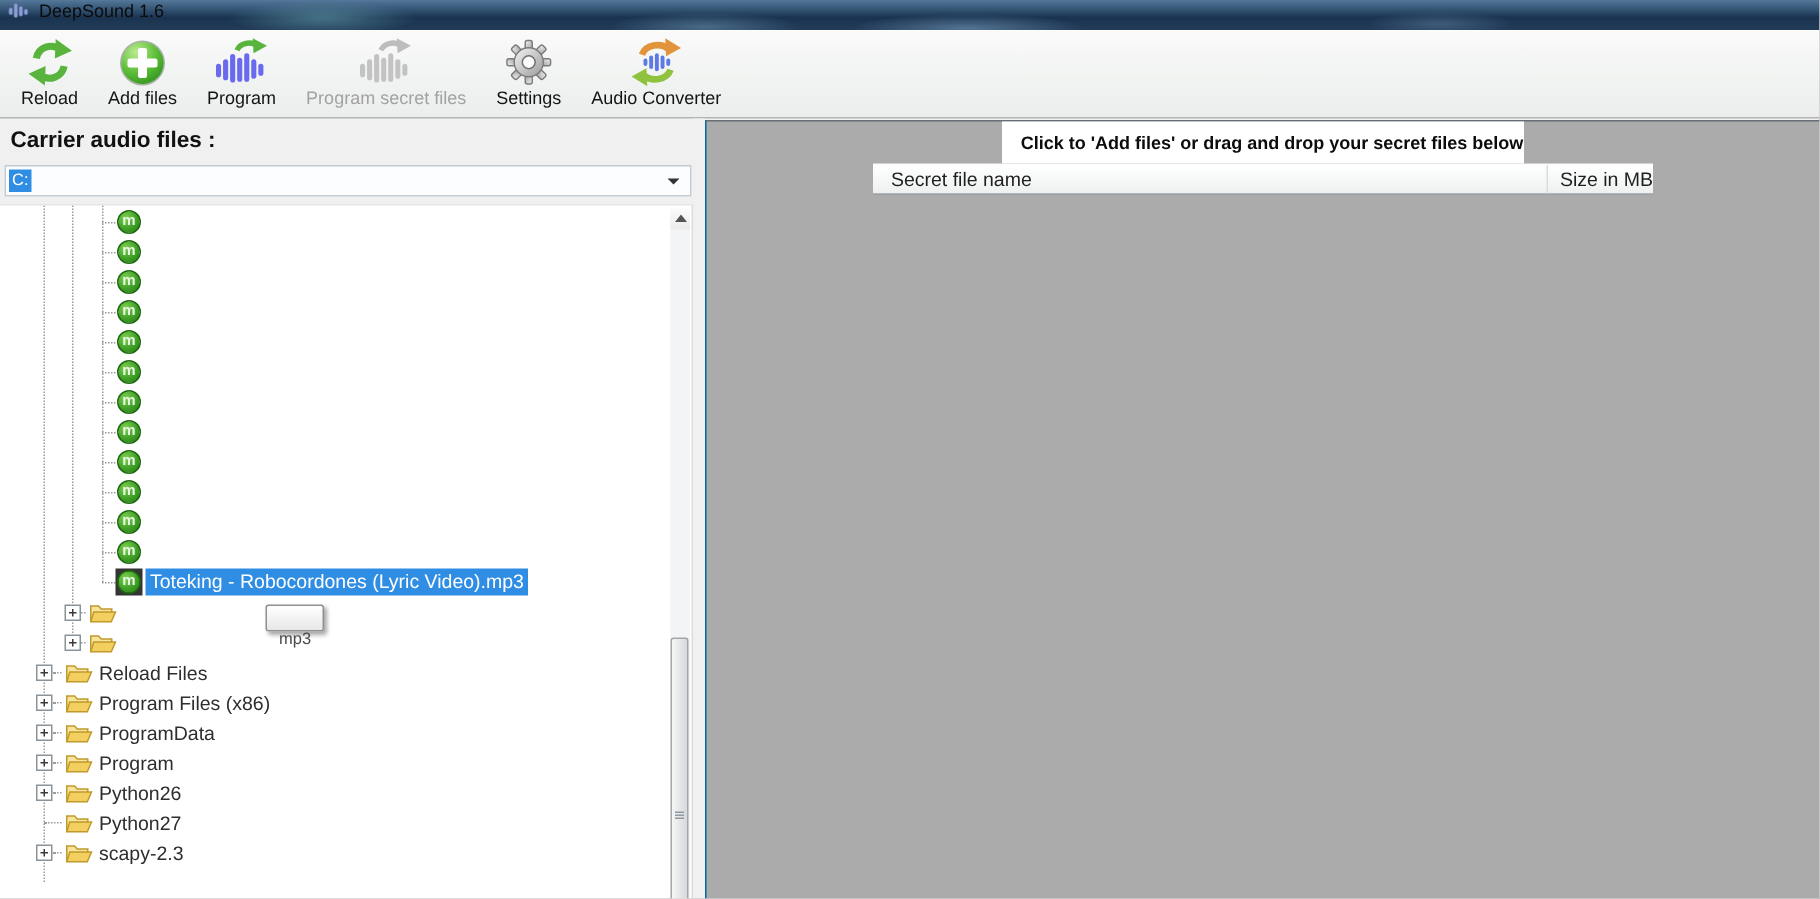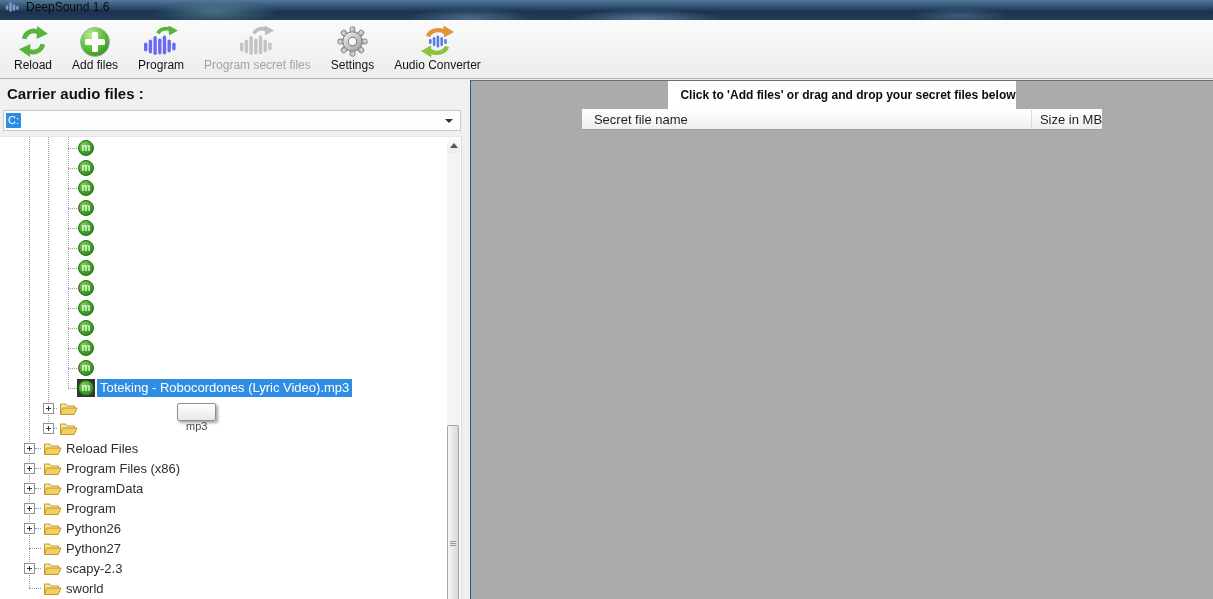--- a/index.html
+++ b/index.html
@@ -430,30 +430,20 @@
             <span class="plusbox"></span>
             <span class="conn short"></span>
             <span class="foldericon">
               <svg width="19" height="15" viewBox="0 0 19 15">
                 <path d="M1.5 13.5 V3 h5.2 l1.8 2 h7 v2.5" fill="#f8e39a" stroke="#c09a2c" stroke-width="1"></path>
                 <path d="M3.5 7 h14.5 l-2.8 6.5 H1.5 z" fill="#f3cf5f" stroke="#c09a2c" stroke-width="1"></path>
               </svg>
             </span>
             <span class="tlabel">scapy-2.3</span>
           </div>
-          <div class="trow lvl1">
-            <span class="conn lone"></span>
-            <span class="foldericon">
-              <svg width="19" height="15" viewBox="0 0 19 15">
-                <path d="M1.5 13.5 V3 h5.2 l1.8 2 h7 v2.5" fill="#f8e39a" stroke="#c09a2c" stroke-width="1"></path>
-                <path d="M3.5 7 h14.5 l-2.8 6.5 H1.5 z" fill="#f3cf5f" stroke="#c09a2c" stroke-width="1"></path>
-              </svg>
-            </span>
-            <span class="tlabel">sworld</span>
-          </div>
         </div>
       <div class="tooltip">mp3</div>
       <div class="tree-scroll">
         <div class="scroll-up">
           <span class="scroll-up-tri"></span>
         </div>
         <div class="scroll-thumb">
           <span class="scroll-grip">
               <i></i>
               <i></i>

